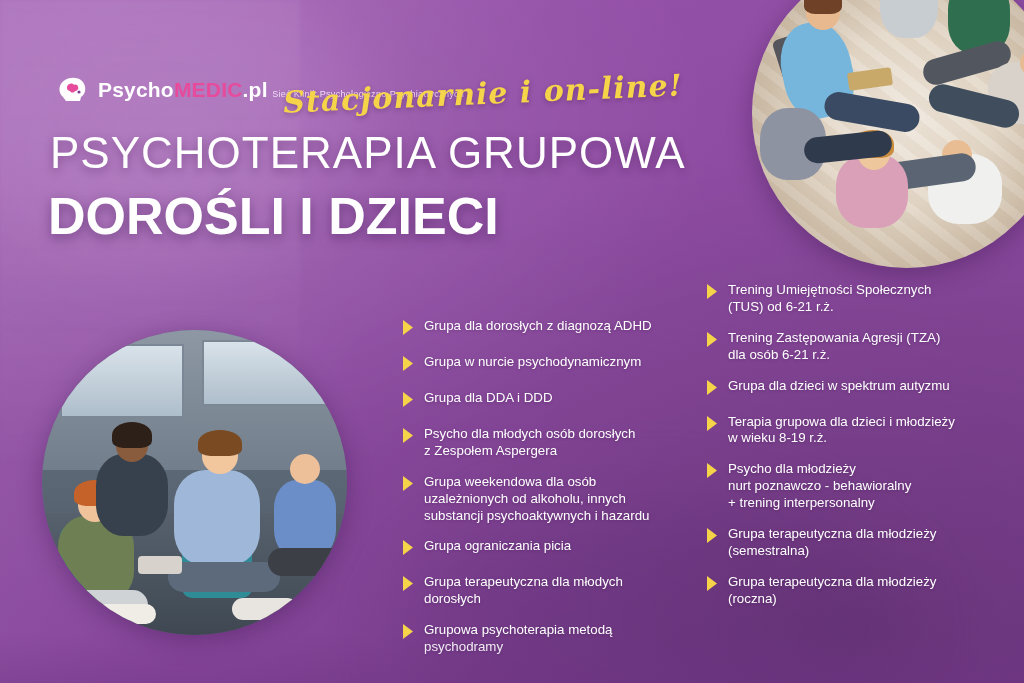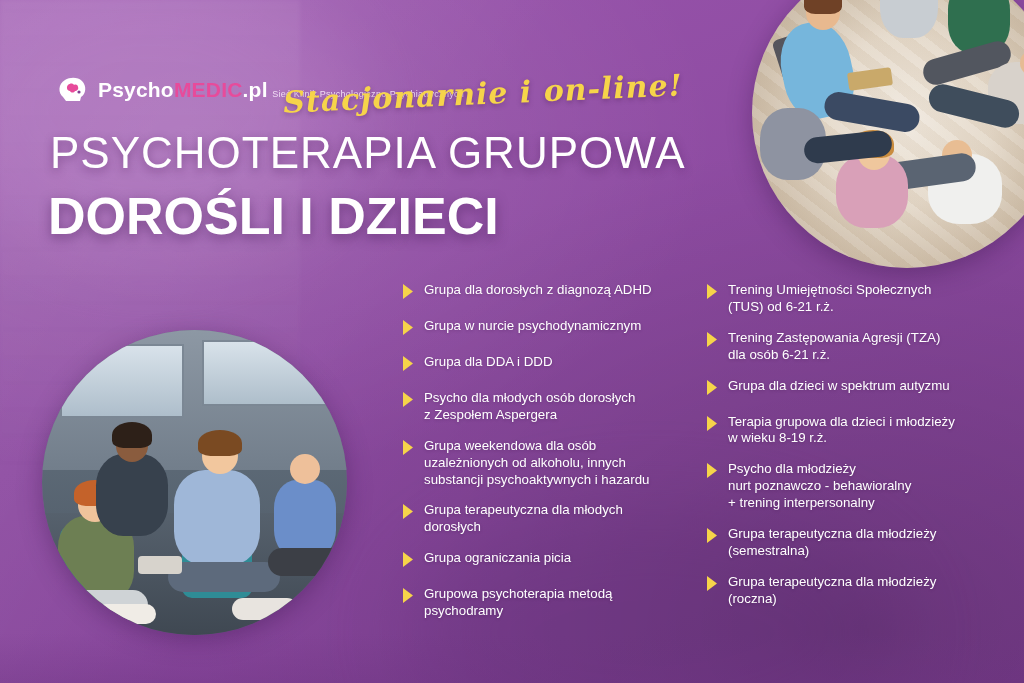--- a/index.html
+++ b/index.html
@@ -177,21 +177,21 @@
   .scene-b .floor2 {
     position: absolute; left: 0; right: 0; bottom: 0; height: 40%;
     background: linear-gradient(180deg, #56616d 0%, #3f4852 100%);
   }
 
   
   .col {
     position: absolute;
     top: 282px;
   }
-  .col-left { left: 402px; width: 296px; }
+  .col-left { left: 402px; width: 296px; margin-top: 36px; }
   .col-right { left: 706px; width: 290px; }
   .bullet {
     position: relative;
     display: flex;
     align-items: flex-start;
     gap: 9px;
     margin-bottom: 14px;
   }
   .chev {
     flex: 0 0 auto;
@@ -362,31 +362,31 @@
 uzależnionych od alkoholu, innych
 substancji psychoaktywnych i hazardu</span>
     </div>
 
     <div class="bullet">
       <span class="chev">
         <svg width="13" height="17" viewBox="0 0 13 17" aria-hidden="true">
             <path d="M1 1 L11 8.5 L1 16 Z" fill="#f6d44a"></path>
           </svg>
       </span>
+      <span class="bullet-text">Grupa ograniczania picia</span>
+    </div>
+
+    <div class="bullet">
+      <span class="chev">
+        <svg width="13" height="17" viewBox="0 0 13 17" aria-hidden="true">
+            <path d="M1 1 L11 8.5 L1 16 Z" fill="#f6d44a"></path>
+          </svg>
+      </span>
       <span class="bullet-text">Grupa terapeutyczna dla młodych
 dorosłych</span>
-    </div>
-
-    <div class="bullet">
-      <span class="chev">
-        <svg width="13" height="17" viewBox="0 0 13 17" aria-hidden="true">
-            <path d="M1 1 L11 8.5 L1 16 Z" fill="#f6d44a"></path>
-          </svg>
-      </span>
-      <span class="bullet-text">Grupa ograniczania picia</span>
     </div>
 
     <div class="bullet">
       <span class="chev">
         <svg width="13" height="17" viewBox="0 0 13 17" aria-hidden="true">
             <path d="M1 1 L11 8.5 L1 16 Z" fill="#f6d44a"></path>
           </svg>
       </span>
       <span class="bullet-text">Grupowa psychoterapia metodą
 psychodramy</span>

